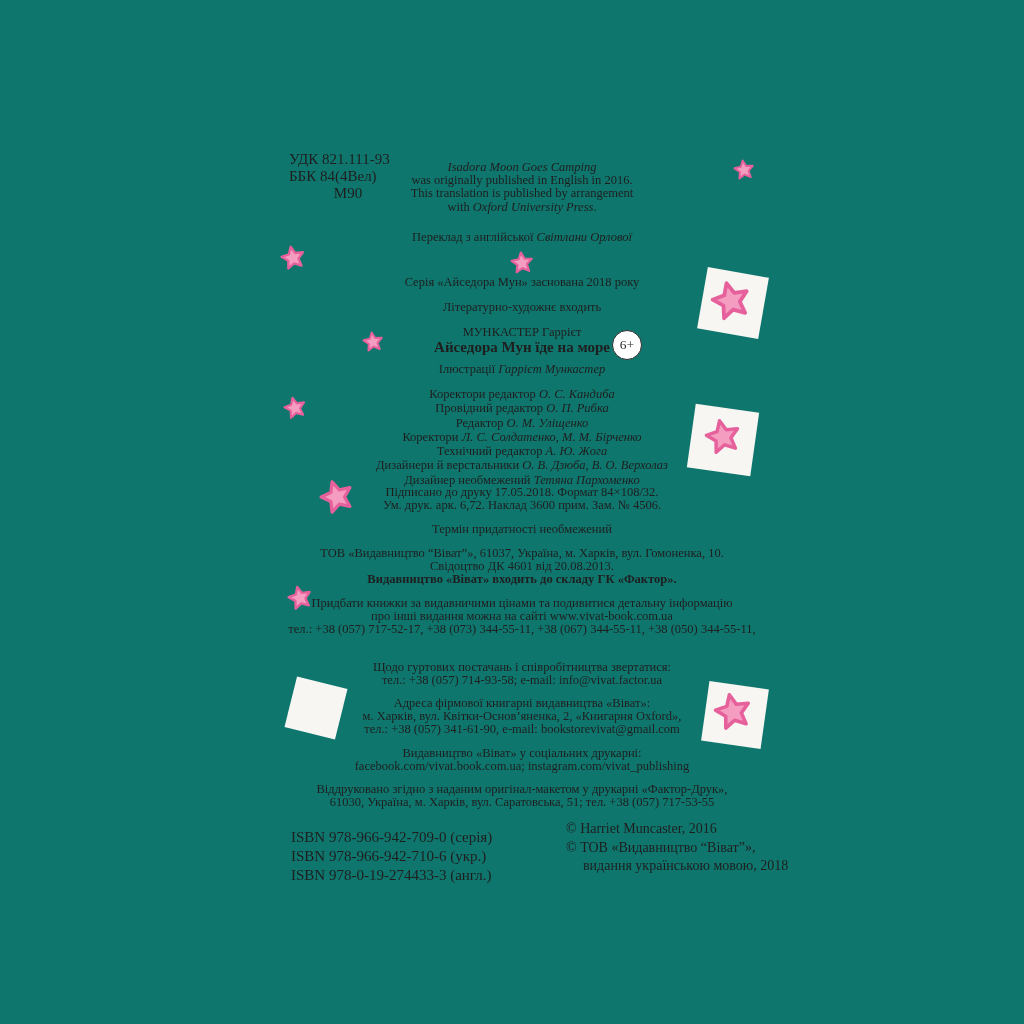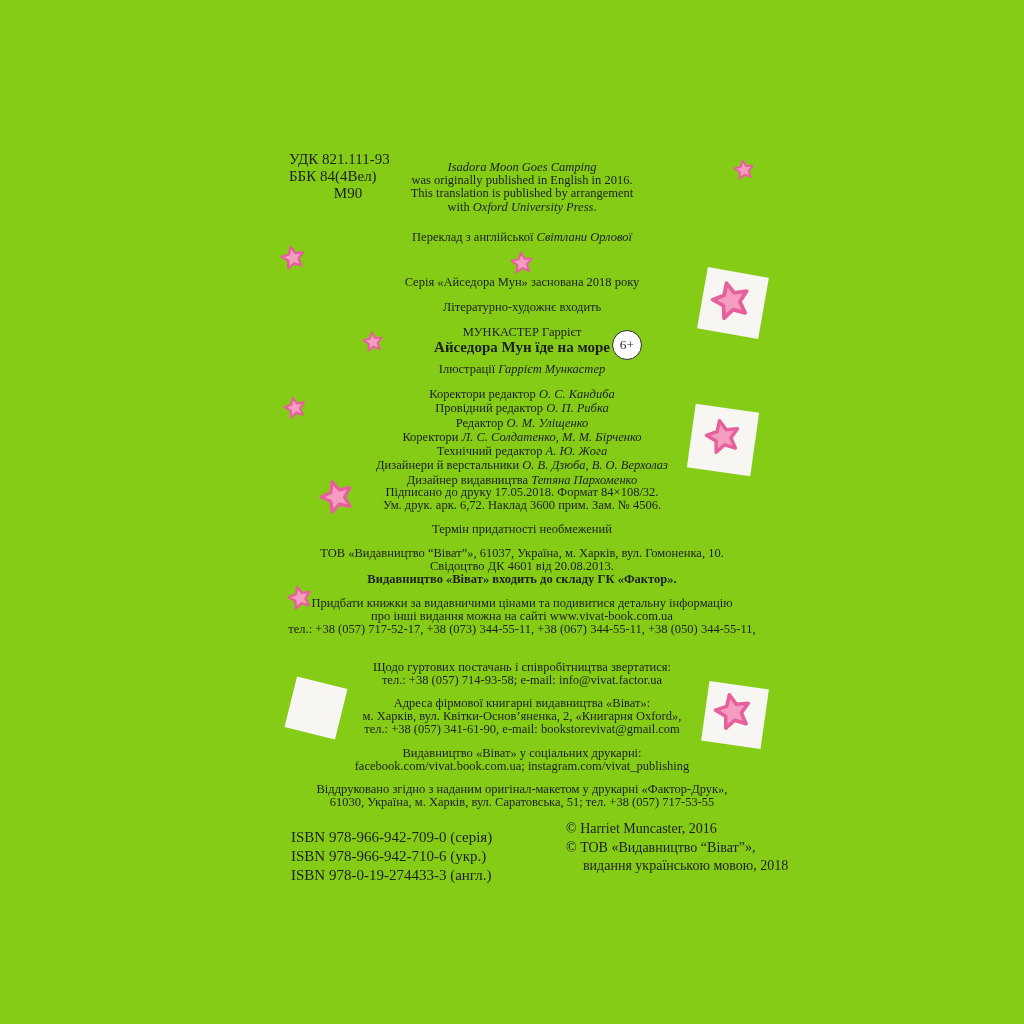--- a/index.html
+++ b/index.html
@@ -1,19 +1,19 @@
 <!DOCTYPE html>
 <html><head>
 <meta charset="utf-8">
 <style>
   html,body{margin:0;padding:0;background:#e9e9e9;}
   .page{
     position:relative;
     width:1024px;height:1024px;
-    background:#84cc16;
+    background:#0f766e;
     font-family:"Liberation Serif", serif;
     color:#1e1e1e;
     overflow:hidden;
     margin:0 auto;
   }
   .col{position:absolute;left:233px;width:578px;top:0;height:1024px;z-index:3;pointer-events:none;}
   .p{position:absolute;left:0;right:0;text-align:center;font-size:12.5px;line-height:13.2px;}
   .p .line{display:block;}
   .i{font-style:italic;}
   .b{font-weight:bold;}
@@ -125,21 +125,21 @@
       <span>Ілюстрації </span><span class="i">Гаррієт Мункастер</span>
     </div>
 
     <div class="p staff" style="top:387px">
       <span class="line"><span>Коректори редактор</span> <span class="i">О. С. Кандиба</span></span>
       <span class="line"><span>Провідний редактор</span> <span class="i">О. П. Рибка</span></span>
       <span class="line"><span>Редактор</span> <span class="i">О. М. Уліщенко</span></span>
       <span class="line"><span>Коректори</span> <span class="i">Л. С. Солдатенко, М. М. Бірченко</span></span>
       <span class="line"><span>Технічний редактор</span> <span class="i">А. Ю. Жога</span></span>
       <span class="line"><span>Дизайнери й верстальники</span> <span class="i">О. В. Дзюба, В. О. Верхолаз</span></span>
-      <span class="line"><span>Дизайнер видавництва</span> <span class="i">Тетяна Пархоменко</span></span>
+      <span class="line"><span>Дизайнер необмежений</span> <span class="i">Тетяна Пархоменко</span></span>
     </div>
 
     <div class="p" style="top:486px">
       <span class="line">Підписано до друку 17.05.2018. Формат 84×108/32.</span>
       <span class="line">Ум. друк. арк. 6,72. Наклад 3600 прим. Зам. № 4506.</span>
     </div>
 
     <div class="p" style="top:523px">Термін придатності необмежений</div>
 
     <div class="p" style="top:547px">

